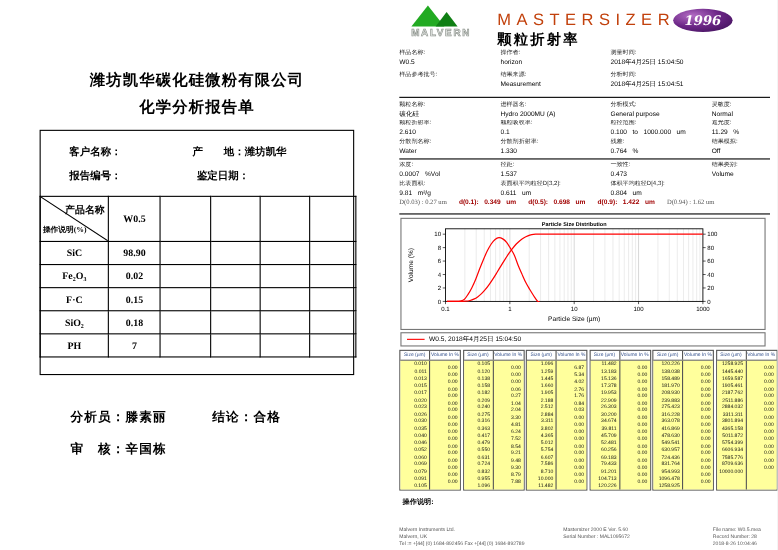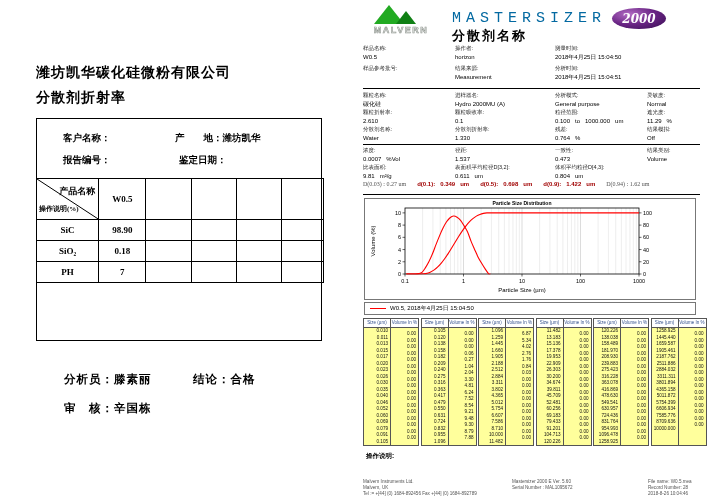--- a/index.html
+++ b/index.html
@@ -1,21 +1,21 @@
 <!DOCTYPE html>
 <html><head>
 <meta charset="utf-8">
 <style>
   html,body{margin:0;padding:0;background:#e8e8e8;}
   #page{position:relative;width:707px;height:500px;background:#fff;overflow:hidden;
         font-family:"Liberation Sans",sans-serif;color:#000;margin:0 auto;}
   .abs{position:absolute;}
 
   
-  .lp-title{left:36px;width:286px;font-family:"Liberation Serif",serif;
+  .lp-title{left:36px;width:286px;text-align:center;font-family:"Liberation Serif",serif;
             font-weight:bold;font-size:14px;letter-spacing:1px;}
   .lp-box{left:36px;top:118px;width:286px;height:223px;border:1px solid #000;box-sizing:border-box;}
   .lp-info{position:relative;height:59px;font-family:"Liberation Serif",serif;font-weight:bold;font-size:9.5px;text-align:center;}
   .lp-info .l1a{position:absolute;left:26px;top:13px;}
   .lp-info .l1b{position:absolute;left:138px;top:13px;}
   .lp-info .l2a{position:absolute;left:26px;top:35px;font-family:Liberation Mono, monospace;}
   .lp-info .l2b{position:absolute;left:142px;top:35px;}
   table.chem{position:absolute;left:-1px;top:59px;width:288px;border-collapse:collapse;table-layout:fixed;}
   table.chem td{border:1px solid #000;text-align:center;vertical-align:middle;
                 font-family:"Liberation Serif",serif;font-weight:bold;font-size:9px;height:20px;padding:0;}
@@ -27,21 +27,21 @@
   .sig{font-family:Liberation Serif, serif;font-weight:bold;font-size:11.5px;letter-spacing:1px;}
 
   
   .logo{left:366px;top:5px;width:70px;height:32px;}
   .logo .t1{position:absolute;left:8px;top:0;width:0;height:0;
             border-left:15px solid transparent;border-right:15px solid transparent;border-bottom:19px solid #22aa22;}
   .logo .t2{position:absolute;left:30px;top:6px;width:0;height:0;
             border-left:10px solid transparent;border-right:10px solid transparent;border-bottom:13px solid #0f7f14;}
   .logo .brand{position:absolute;left:0;top:20px;width:70px;text-align:center;font-weight:bold;font-size:9px;
                letter-spacing:1.5px;color:#f2f4f2;-webkit-text-stroke:0.6px #8d938d;}
-  .wordmark{left:452px;top:10px;font-family:Liberation Mono, monospace;font-size:15px;letter-spacing:5px;color:#0369a1;}
+  .wordmark{left:452px;top:10px;font-family:Liberation Sans, sans-serif;font-size:15px;letter-spacing:5px;color:#c2410c;}
   .badge{left:612px;top:8px;width:54px;height:21px;border-radius:50%;
          background:radial-gradient(ellipse at 32% 30%, #b36cc4 0%, #6a2585 48%, #360c50 100%);
          color:#fff;font-family:"DejaVu Serif",serif;font-style:italic;font-weight:bold;font-size:12px;
          display:flex;align-items:center;justify-content:center;}
   .rp-title{left:452px;top:27px;font-weight:bold;font-size:13px;letter-spacing:2px;}
 
   .pairgrid{display:grid;}
   .pair{overflow:hidden;}
   .pair .lbl{font-size:5.5px;line-height:7.5px;color:#222;white-space:pre;}
   .pair .val{font-size:6px;line-height:8px;color:#000;white-space:pre;}
@@ -78,21 +78,21 @@
   .f2{left:512px;top:479px;}
   .f3{left:648px;top:479px;}
 </style>
 </head>
 <body>
 
 <div id="page">
 
   <div>
     <div class="abs lp-title" style="top:64px">潍坊凯华碳化硅微粉有限公司</div>
-    <div class="abs lp-title" style="top:89px">分散剂折射率</div>
+    <div class="abs lp-title" style="top:89px">化学分析报告单</div>
 
     <div class="abs lp-box">
       <div class="lp-info">
         <span class="l1a">客户名称：</span>
         <span class="l1b"><span>产　　地：</span><span>潍坊凯华</span></span>
         <span class="l2a">报告编号：</span>
         <span class="l2b">鉴定日期：</span>
       </div>
       <table class="chem">
         <colgroup>
@@ -120,20 +120,36 @@
             </tr>
             <tr>
               <td>SiC</td>
               <td>98.90</td>
               <td></td>
               <td></td>
               <td></td>
               <td></td>
             </tr>
             <tr>
+              <td>Fe₂O₃</td>
+              <td>0.02</td>
+              <td></td>
+              <td></td>
+              <td></td>
+              <td></td>
+            </tr>
+            <tr>
+              <td>F·C</td>
+              <td>0.15</td>
+              <td></td>
+              <td></td>
+              <td></td>
+              <td></td>
+            </tr>
+            <tr>
               <td>SiO₂</td>
               <td>0.18</td>
               <td></td>
               <td></td>
               <td></td>
               <td></td>
             </tr>
             <tr>
               <td>PH</td>
               <td>7</td>
@@ -152,22 +168,22 @@
   </div>
 
   <div>
 
     <div class="abs logo">
       <div class="t1"></div>
       <div class="t2"></div>
       <div class="brand">MALVERN</div>
     </div>
     <div class="abs wordmark">MASTERSIZER</div>
-    <div class="abs badge">2000</div>
-    <div class="abs rp-title">分散剂名称</div>
+    <div class="abs badge">1996</div>
+    <div class="abs rp-title">颗粒折射率</div>
 
     <div class="abs pairgrid sample-grid">
         <div class="pair">
           <div class="lbl">样品名称:</div>
           <div class="val">W0.5</div>
         </div>
         <div class="pair">
           <div class="lbl">操作者:</div>
           <div class="val">horizon</div>
         </div>

